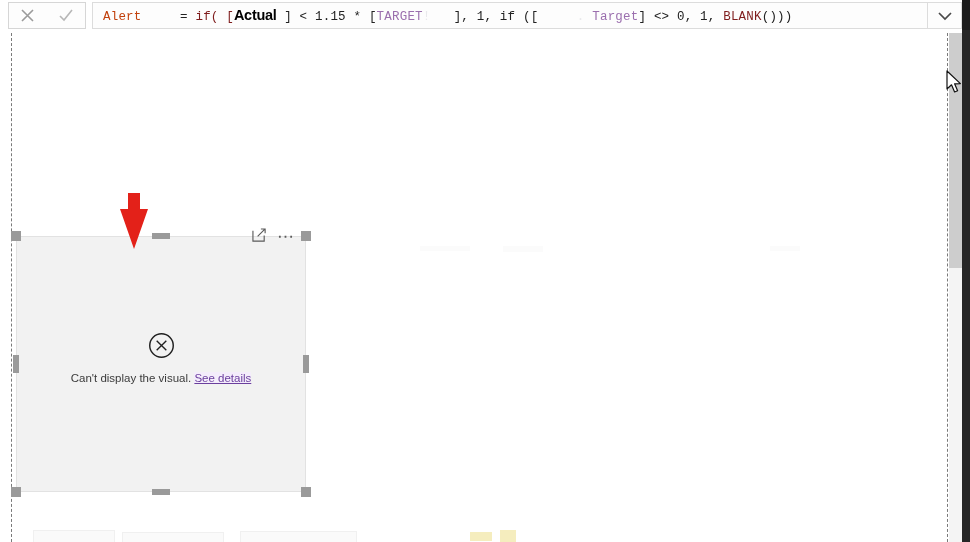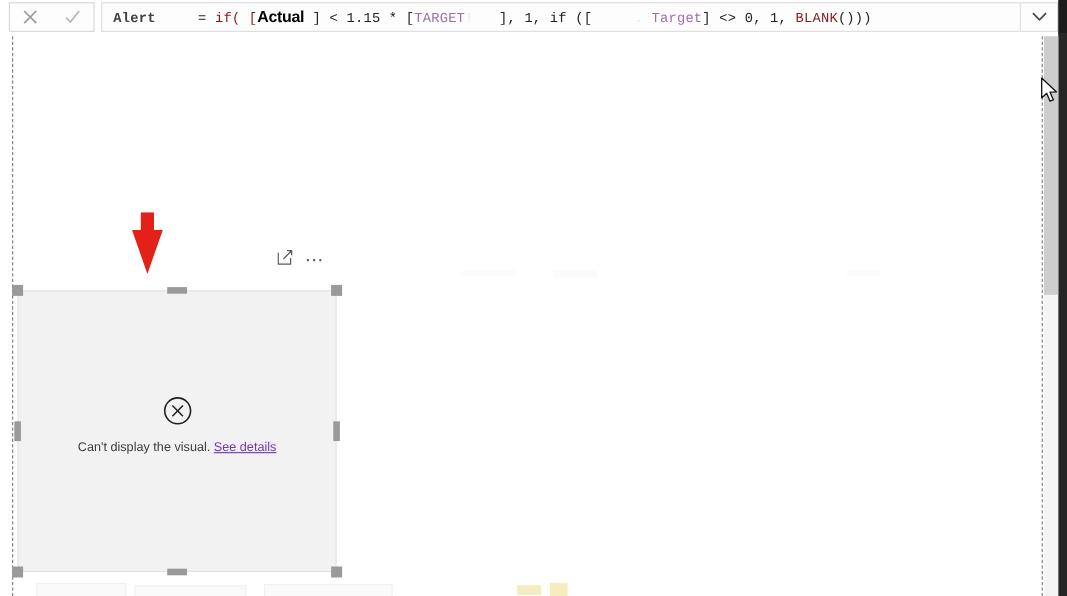--- a/index.html
+++ b/index.html
@@ -93,21 +93,21 @@
     justify-content: center;
   }
   .code {
     font-family: "Liberation Mono", "DejaVu Sans Mono", monospace;
     font-size: 12.5px;
     color: #222222;
     white-space: pre;
     letter-spacing: 0.2px;
     padding-left: 10px;
   }
-  .tok-name    { color: #404040; font-weight: bold; }
+  .tok-name    { color: #c2410c; }
   .tok-fn      { color: #7f1d1d; }
   .tok-col     { color: #9b6fae; }
   .tok-plain   { color: #222222; }
   .tok-suggest {
     color: #000000;
     font-family: "Liberation Sans", sans-serif;
     font-weight: bold;
     font-size: 14.5px;
     letter-spacing: -0.3px;
   }
@@ -133,21 +133,21 @@
     position: absolute;
     left: 947px; top: 33px;
     width: 0; height: 509px;
     border-left: 1px dashed #7a7a7a;
     z-index: 4;
   }
 
   
   .visual-wrap {
     position: absolute;
-    left: 16px; top: 264px;
+    left: 16px; top: 236px;
     width: 290px; height: 256px;
     z-index: 5;
   }
   .visual-body {
     position: absolute;
     inset: 0;
     background: #f2f2f2;
     border: 1px solid #e2e2e2;
     box-sizing: border-box;
   }

